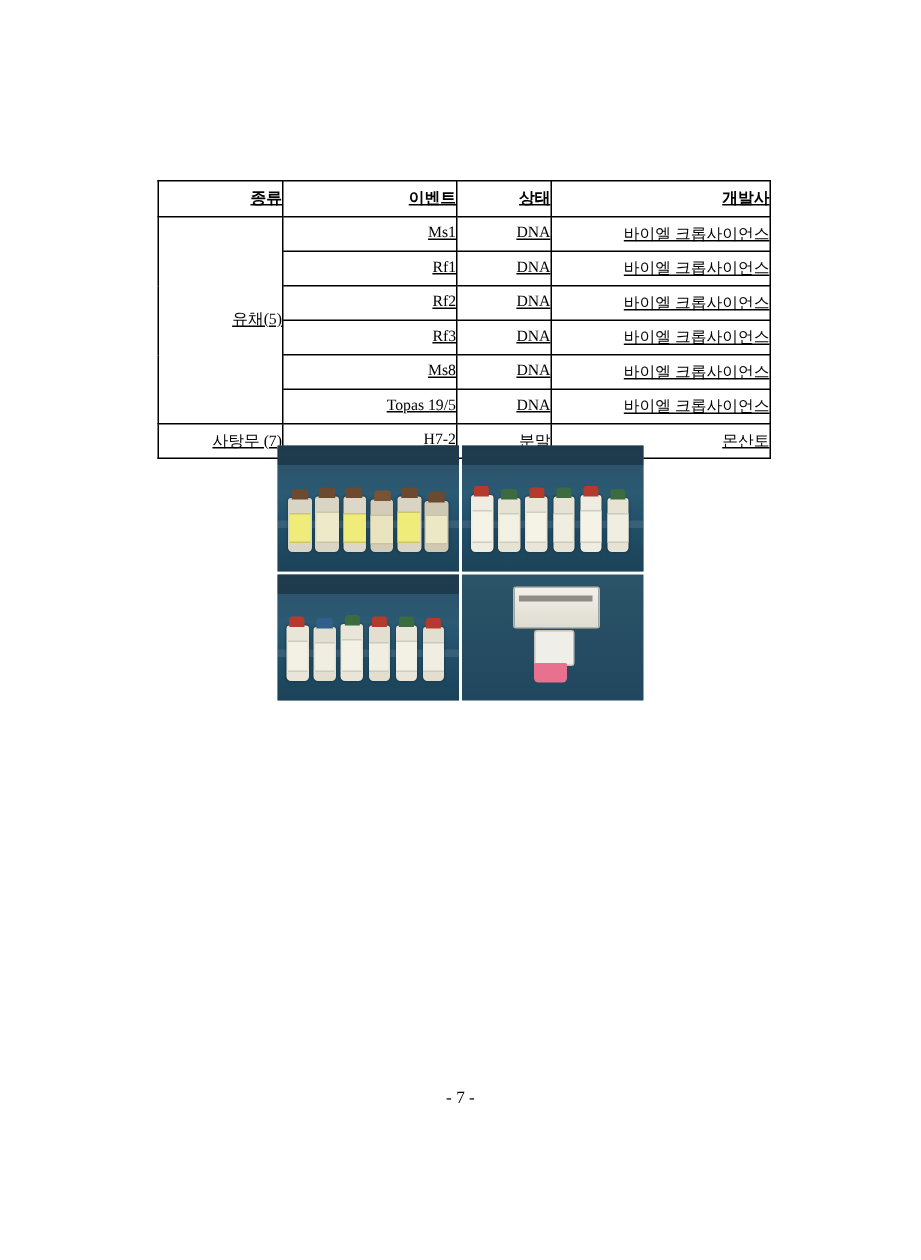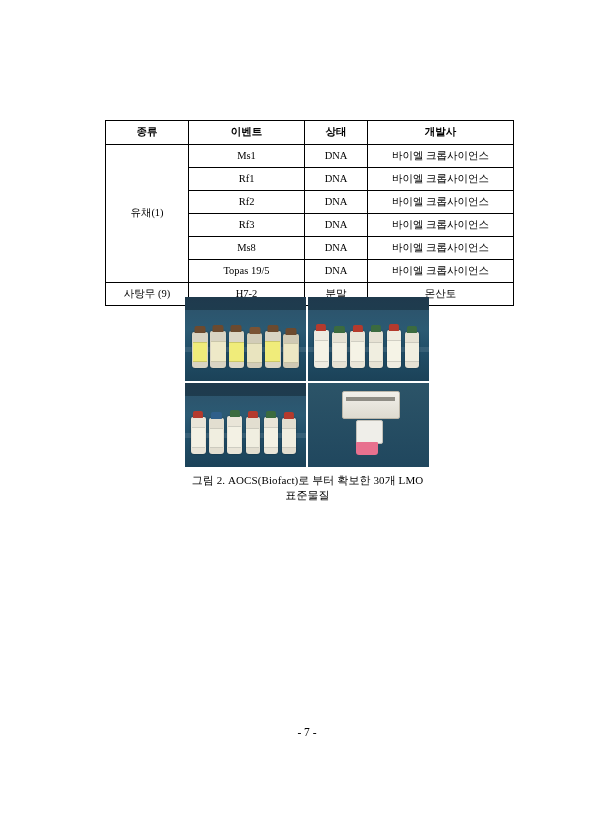--- a/index.html
+++ b/index.html
@@ -30,26 +30,27 @@
     width: 404px;
   }
   table.data-table {
     border-collapse: collapse;
     width: 404px;
     table-layout: fixed;
   }
   table.data-table td, table.data-table th {
     border: 1px solid #000000;
     font-size: 10.5px;
-    text-align: center;
+    text-align: right;
     vertical-align: middle;
     padding: 2px 0 3px 0;
     height: 17px;
     font-family: "Liberation Serif", serif;
     font-weight: normal;
+    text-decoration: underline;
   }
   table.data-table thead td {
     font-weight: bold;
     font-size: 10.5px;
     height: 18px;
   }
   .col-type { width: 82px; }
   .col-event { width: 115px; }
   .col-state { width: 62px; }
   .col-dev { width: 145px; }
@@ -204,21 +205,21 @@
       <thead>
         <tr>
           <td class="col-type">종류</td>
           <td class="col-event">이벤트</td>
           <td class="col-state">상태</td>
           <td class="col-dev">개발사</td>
         </tr>
       </thead>
       <tbody>
         <tr>
-          <td class="col-type" rowspan="6">유채(1)</td>
+          <td class="col-type" rowspan="6">유채(5)</td>
           <td class="col-event">Ms1</td>
           <td class="col-state">DNA</td>
           <td class="col-dev">바이엘 크롭사이언스</td>
         </tr>
         <tr>
           <td class="col-event">Rf1</td>
           <td class="col-state">DNA</td>
           <td class="col-dev">바이엘 크롭사이언스</td>
         </tr>
         <tr>
@@ -235,21 +236,21 @@
           <td class="col-event">Ms8</td>
           <td class="col-state">DNA</td>
           <td class="col-dev">바이엘 크롭사이언스</td>
         </tr>
         <tr>
           <td class="col-event">Topas 19/5</td>
           <td class="col-state">DNA</td>
           <td class="col-dev">바이엘 크롭사이언스</td>
         </tr>
         <tr>
-          <td class="col-type">사탕무 (9)</td>
+          <td class="col-type">사탕무 (7)</td>
           <td class="col-event">H7-2</td>
           <td class="col-state">분말</td>
           <td class="col-dev">몬산토</td>
         </tr>
       </tbody>
     </table>
   </div>
 
   <div class="figure-wrap">
     <div class="photo-grid">
@@ -346,19 +347,18 @@
 
       <div class="photo" style="background:linear-gradient(180deg,#2c5468 0%,#20475e 100%);">
         <div class="pouch">
           <div class="pouch-band"></div>
         </div>
         <div class="tube-white"></div>
         <div class="tube-pink"></div>
       </div>
 
     </div>
-    <div class="caption">그림 2. AOCS(Biofact)로 부터 확보한 30개 LMO 표준물질</div>
   </div>
 
 
   <div class="page-number">- 7 -</div>
 
 </div>
 
 </body></html>

